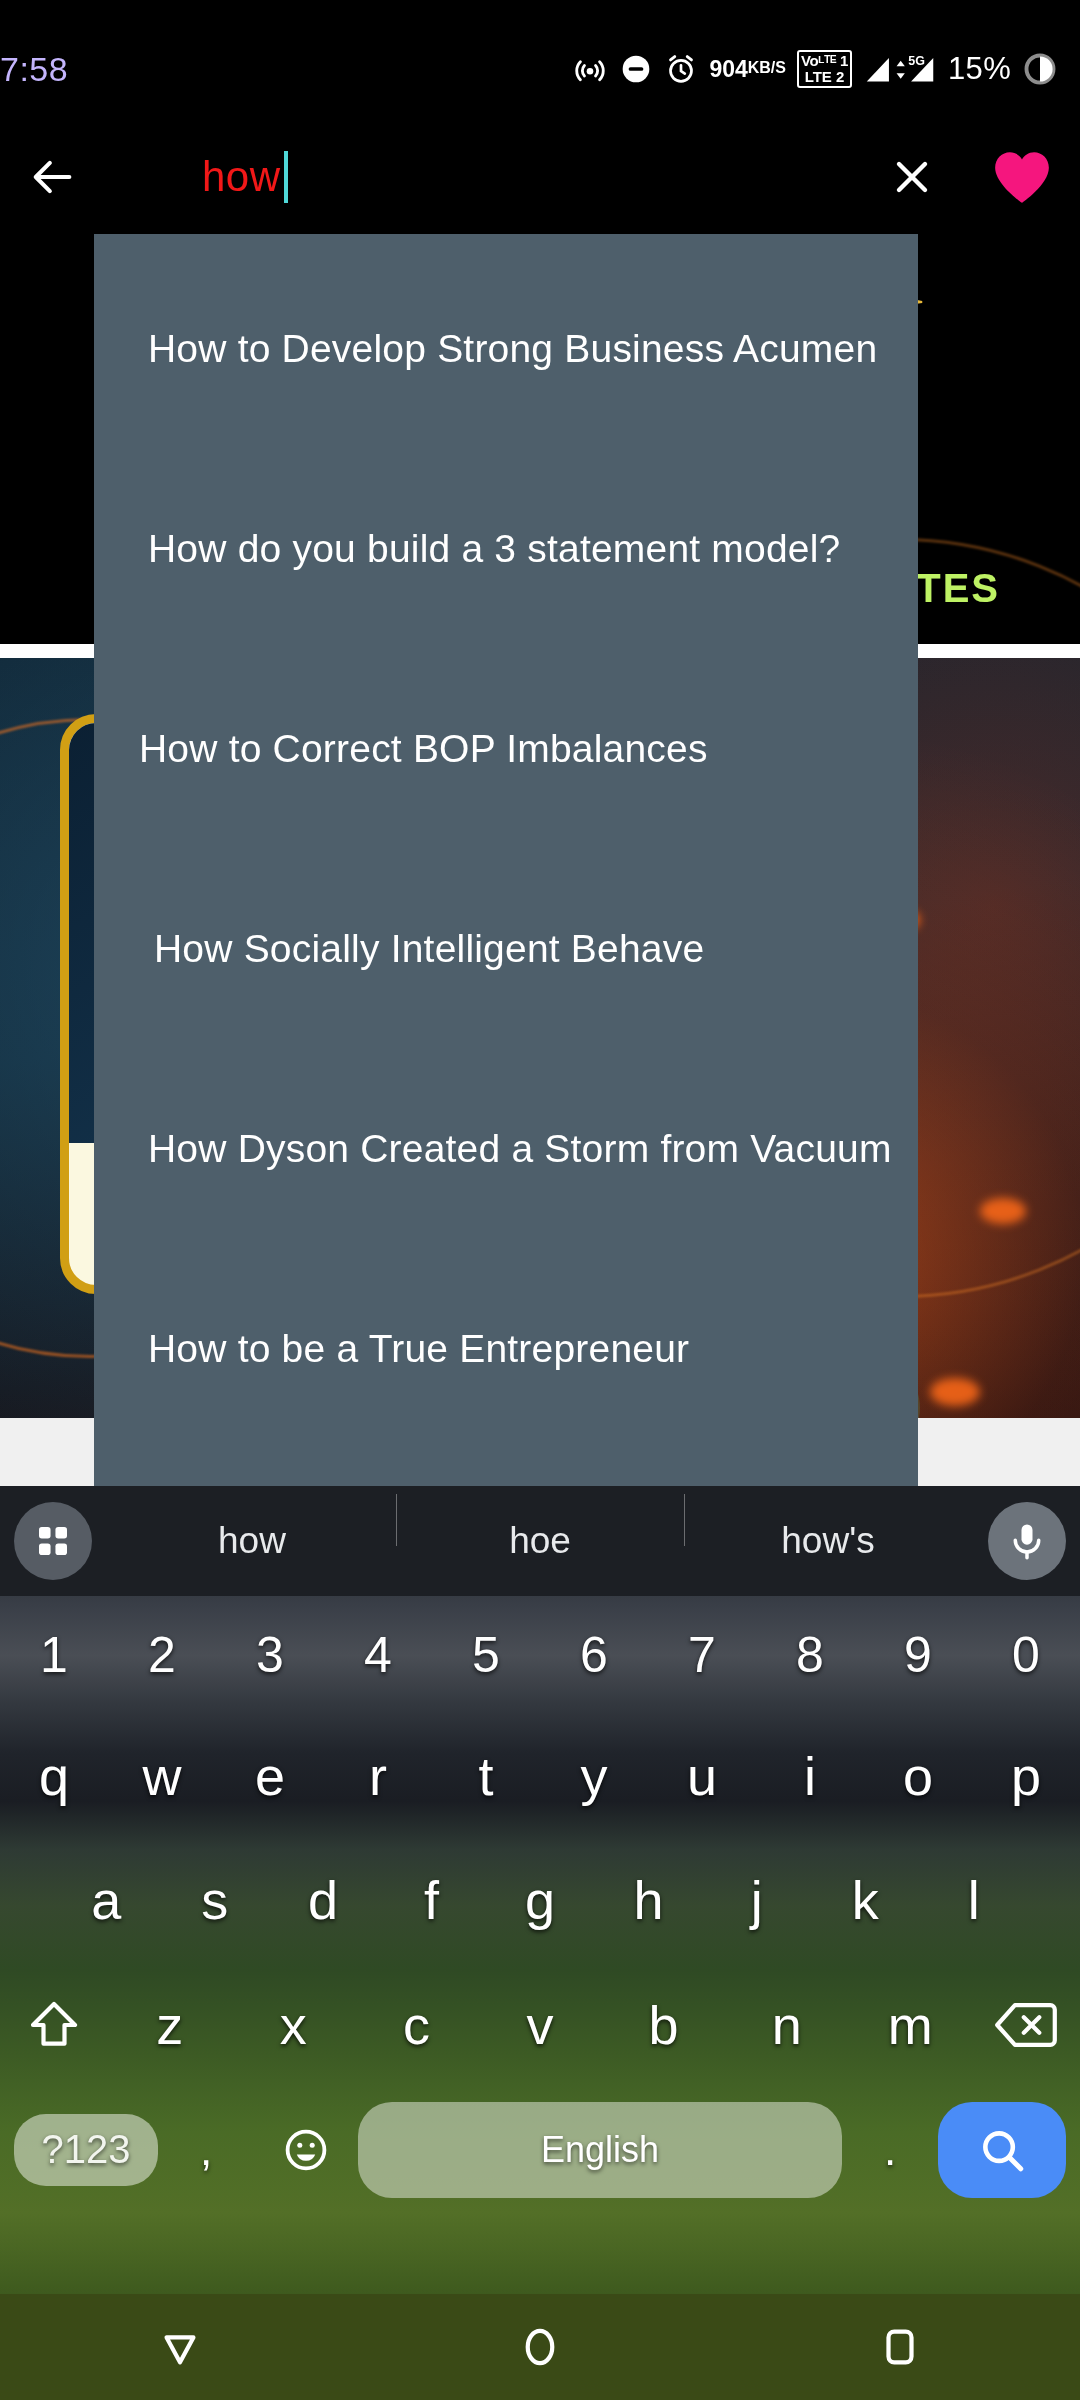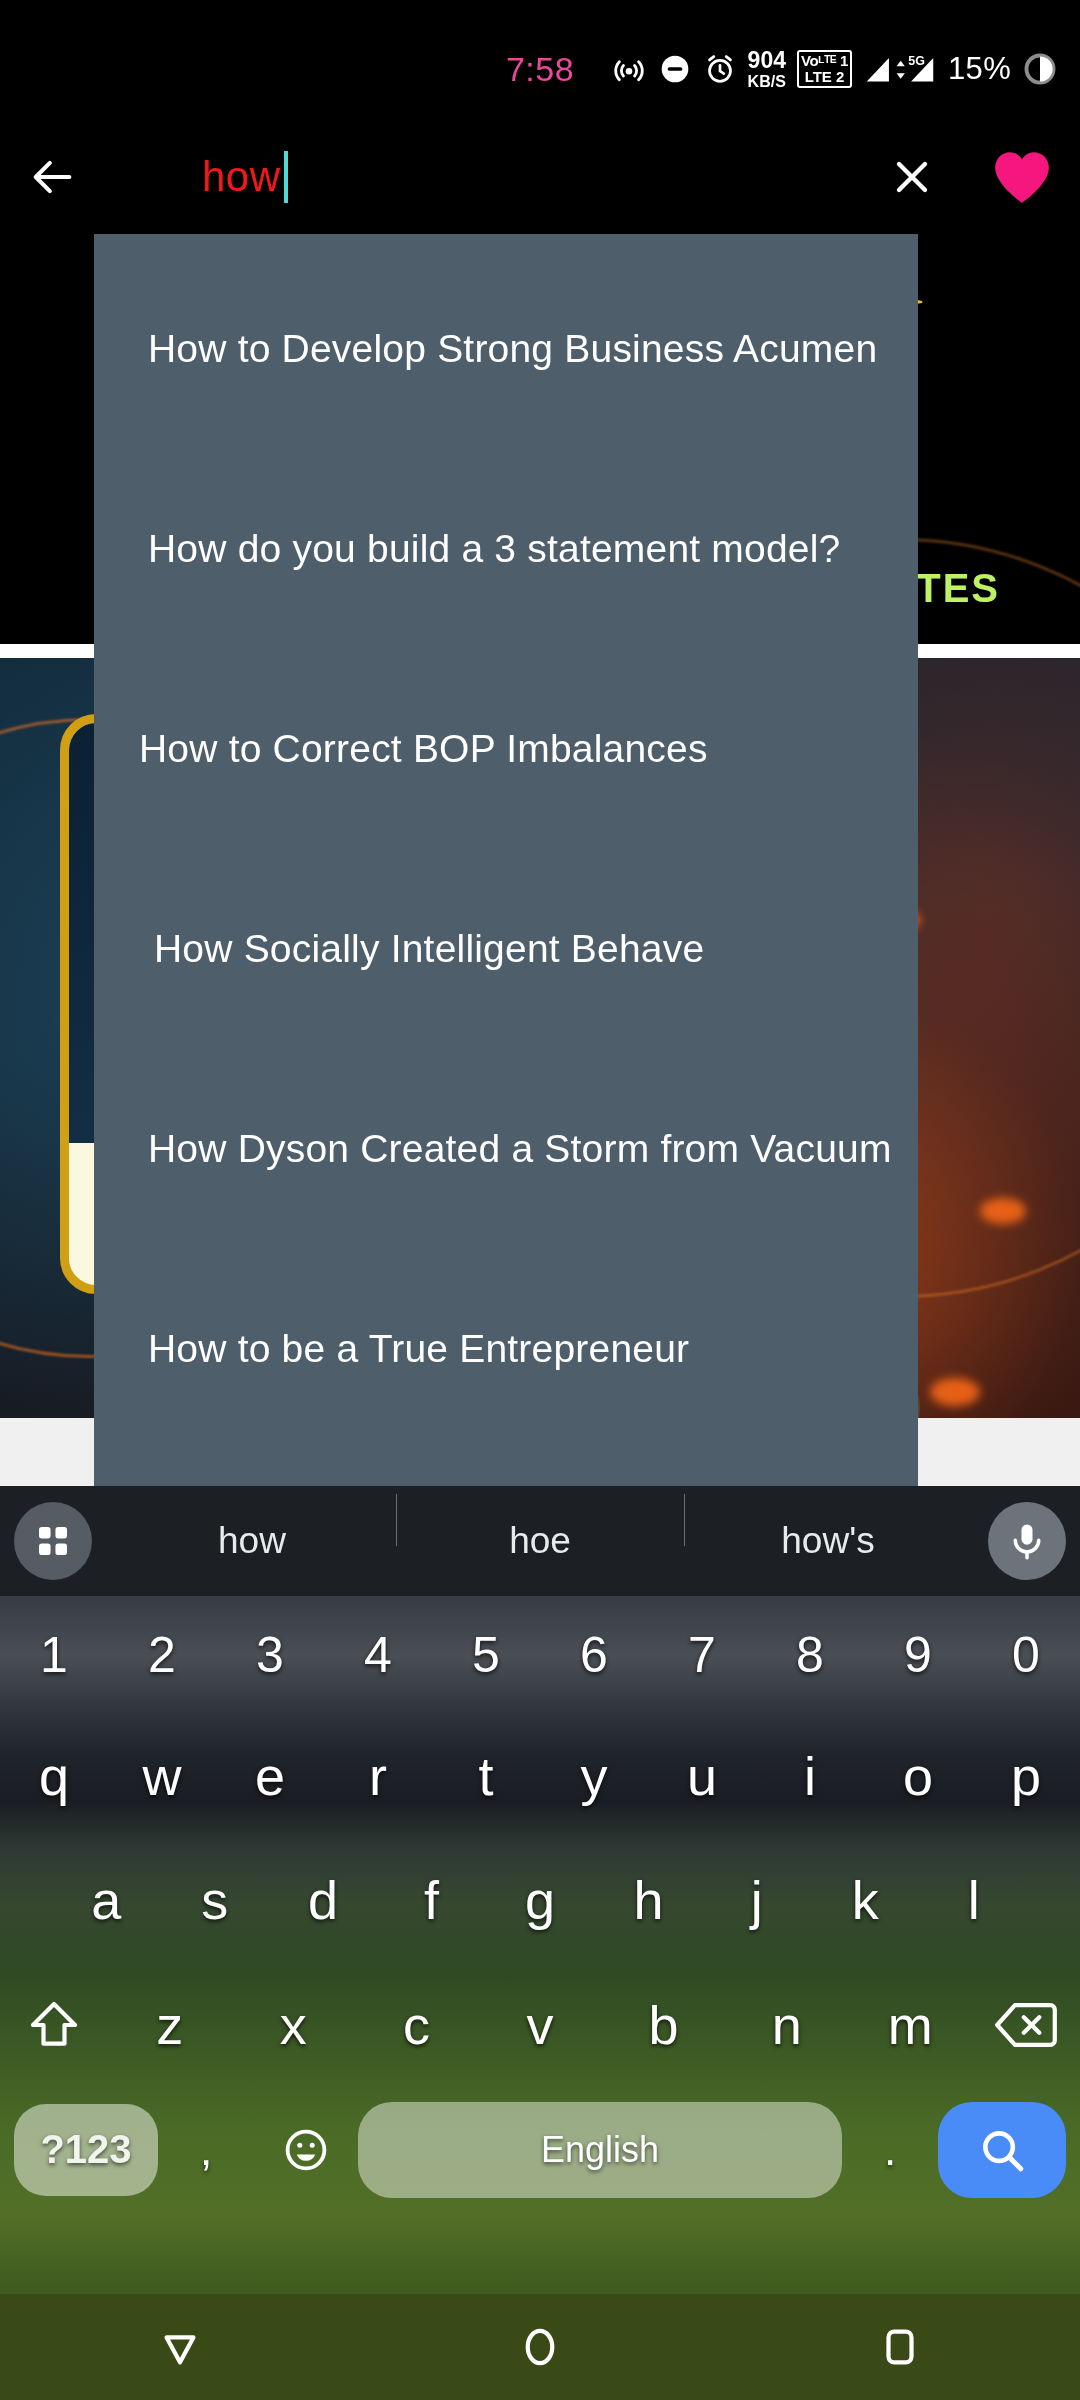--- a/index.html
+++ b/index.html
@@ -3,26 +3,26 @@
 <meta charset="utf-8">
 <style>
   * { margin:0; padding:0; box-sizing:border-box; }
   html,body { width:1080px; height:2400px; background:#000; overflow:hidden;
     font-family:"Liberation Sans", sans-serif; -webkit-font-smoothing:antialiased; }
   #screen { position:relative; width:1080px; height:2400px; background:#000; }
 
   
   .statusbar { position:absolute; left:0; top:0; width:1080px; height:118px;
     background:#000; display:flex; align-items:center; }
-  .sb-time { position:absolute; left:0; right:0; text-align:center; top:50px;
-    color:#ec4899; font-size:34px; letter-spacing:0.5px; }
+  .sb-time { position:absolute; left:0; right:0; top:50px;
+    color:#c4b5fd; font-size:34px; letter-spacing:0.5px; }
   .sb-right { position:absolute; right:22px; top:46px; display:flex;
     align-items:center; gap:11px; height:46px; }
   .sb-ic { display:flex; align-items:flex-start; justify-content:center; }
-  .sb-speed { display:flex; flex-direction:column; align-items:flex-start;
+  .sb-speed { display:flex; flex-direction:row; align-items:flex-start;
     justify-content:center; line-height:1; color:#fff; }
   .sb-speed .n { font-size:23px; font-weight:600; }
   .sb-speed .u { font-size:16px; font-weight:600; margin-top:2px; }
   .volte { border:2.5px solid #fff; border-radius:3px; padding:1px 2px;
     display:flex; flex-direction:column; align-items:center; line-height:1.05;
     color:#fff; font-size:15px; font-weight:700; }
   .volte .r1 { letter-spacing:-0.3px; }
   .sb-batt { color:#fff; font-size:31px; font-weight:500; letter-spacing:0.3px; }
 
   
@@ -116,24 +116,24 @@
   .krow { position:absolute; left:0; width:1080px; display:flex;
     align-items:center; }
   .key { flex:1; display:flex; align-items:center; justify-content:center;
     color:#fff; text-shadow:0 2px 4px rgba(0,0,0,0.75); }
   .knum { font-size:50px; }
   .kltr { font-size:54px; }
   .kicon { width:108px; display:flex; align-items:center; justify-content:center; }
   .krow4 { height:125px; }
   .krow5 { position:absolute; left:0; height:125px; display:flex;
     align-items:center; }
-  .k123 { width:144px; height:92px; border-radius:32px;
+  .k123 { width:144px; height:72px; border-radius:32px;
     background:rgba(215,222,205,0.62); display:flex; align-items:center;
     justify-content:center; color:#f2f5ee; font-size:40px;
-    text-shadow:0 2px 4px rgba(0,0,0,0.6);font-weight:bold; }
+    text-shadow:0 2px 4px rgba(0,0,0,0.6); }
   .kcomma, .kdot { width:96px; text-align:center; color:#fff; font-size:44px;
     text-shadow:0 2px 4px rgba(0,0,0,0.7); }
   .kemoji { width:104px; display:flex; align-items:center; justify-content:center; }
   .kspace { flex:1; height:96px; border-radius:34px;
     background:rgba(208,216,198,0.6); display:flex; align-items:center;
     justify-content:center; color:#fff; font-size:36px;
     text-shadow:0 2px 4px rgba(0,0,0,0.6); }
   .kenter { width:128px; height:96px; border-radius:34px; background:#4a8cf7;
     display:flex; align-items:center; justify-content:center; }
 

